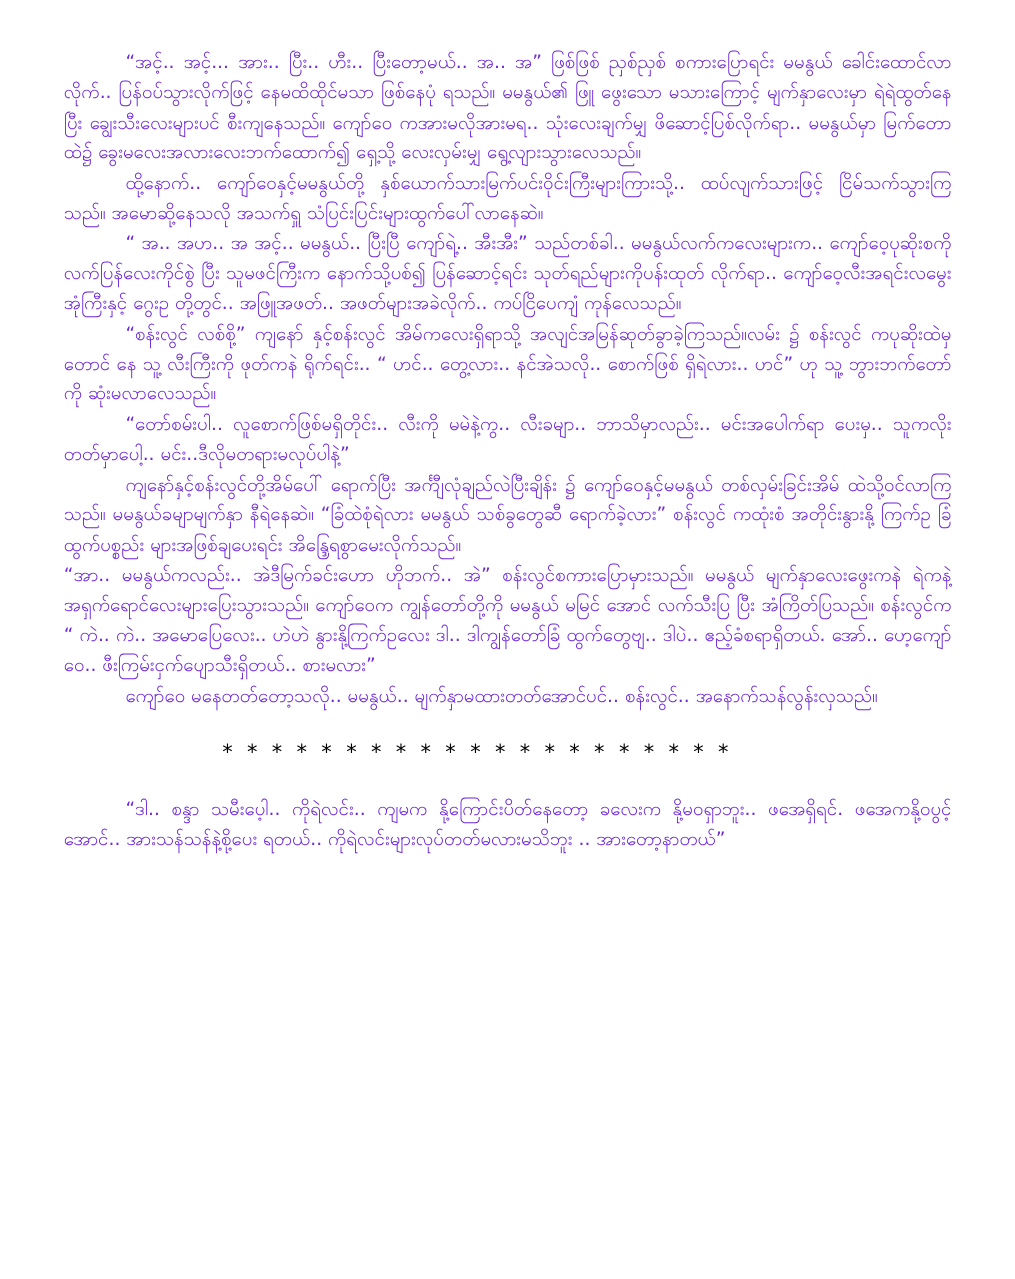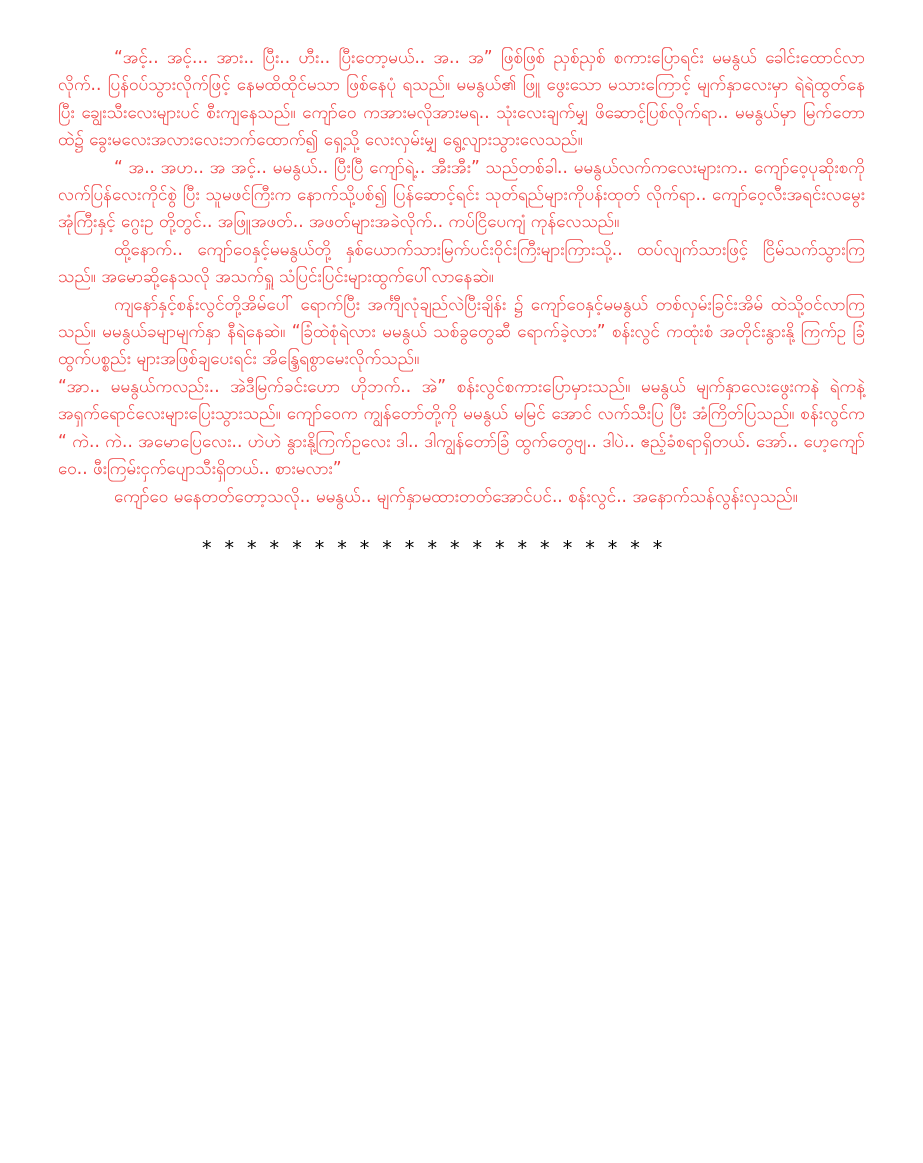--- a/index.html
+++ b/index.html
@@ -17,40 +17,45 @@
     padding: 44px 58px 0 58px;
     overflow: hidden;
     font-family: "DejaVu Sans", "Liberation Sans", sans-serif;
   }
   .para {
     margin: 0;
     font-size: 17px;
     line-height: 27.4px;
     text-align: justify;
     word-break: normal;
-    color: #ef4444;
+    color: #6d28d9;
   }
   .para.indent {
     text-indent: 56px;
   }
   .separator {
     margin: 26px 0 28px 144px;
     font-size: 19px;
     line-height: 22px;
     word-spacing: 7px;
     color: #000000;
     white-space: nowrap;
   }
 </style>
 </head>
 <body>
 
 <div class="page">
   <div id="body-top">
       <p class="para indent">“အင့်.. အင့်... အား.. ပြီး.. ဟီး.. ပြီးတော့မယ်.. အ.. အ” ဖြစ်ဖြစ် ညှစ်ညှစ် စကားပြောရင်း မမနွယ် ခေါင်းထောင်လာလိုက်.. ပြန်ဝပ်သွားလိုက်ဖြင့် နေမထိထိုင်မသာ ဖြစ်နေပုံ ရသည်။ မမနွယ်၏ ဖြူ ဖွေးသော မသားကြောင့် မျက်နှာလေးမှာ ရဲရဲထွတ်နေပြီး ချွေးသီးလေးများပင် စီးကျနေသည်။ ကျော်ဝေ ကအားမလိုအားမရ.. သုံးလေးချက်မျှ ဖိဆောင့်ပြစ်လိုက်ရာ.. မမနွယ်မှာ မြက်တောထဲ၌ ခွေးမလေးအလားလေးဘက်ထောက်၍ ရှေ့သို့ လေးလှမ်းမျှ ရွေ့လျားသွားလေသည်။</p>
+      <p class="para indent">ထို့နောက်.. ကျော်ဝေနှင့်မမနွယ်တို့ နှစ်ယောက်သားမြက်ပင်းဝိုင်းကြီးများကြားသို့.. ထပ်လျက်သားဖြင့် ငြိမ်သက်သွားကြသည်။ အမောဆို့နေသလို အသက်ရှူ သံပြင်းပြင်းများထွက်ပေါ်လာနေဆဲ။</p>
       <p class="para indent">“ အ.. အဟ.. အ အင့်.. မမနွယ်.. ပြီးပြီ ကျော်ရဲ့.. အီးအီး” သည်တစ်ခါ.. မမနွယ်လက်ကလေးများက.. ကျော်ဝေ့ပုဆိုးစကိုလက်ပြန်လေးကိုင်စွဲ ပြီး သူမဖင်ကြီးက နောက်သို့ပစ်၍ ပြန်ဆောင့်ရင်း သုတ်ရည်များကိုပန်းထုတ် လိုက်ရာ.. ကျော်ဝေ့လီးအရင်းလမွေးအုံကြီးနှင့် ဂွေးဥ တို့တွင်.. အဖြူအဖတ်.. အဖတ်များအခဲလိုက်.. ကပ်ငြိပေကျံ ကုန်လေသည်။</p>
-      <p class="para indent">ထို့နောက်.. ကျော်ဝေနှင့်မမနွယ်တို့ နှစ်ယောက်သားမြက်ပင်းဝိုင်းကြီးများကြားသို့.. ထပ်လျက်သားဖြင့် ငြိမ်သက်သွားကြသည်။ အမောဆို့နေသလို အသက်ရှူ သံပြင်းပြင်းများထွက်ပေါ်လာနေဆဲ။</p>
+      <p class="para indent">“စန်းလွင် လစ်စို့” ကျနော် နှင့်စန်းလွင် အိမ်ကလေးရှိရာသို့ အလျင်အမြန်ဆုတ်ခွာခဲ့ကြသည်။လမ်း ၌ စန်းလွင် ကပုဆိုးထဲမှ တောင် နေ သူ့ လီးကြီးကို ဖုတ်ကနဲ ရိုက်ရင်း.. “ ဟင်.. တွေ့လား.. နင်အဲသလို.. စောက်ဖြစ် ရှိရဲလား.. ဟင်” ဟု သူ့ ဘွားဘက်တော်ကို ဆုံးမလာလေသည်။</p>
+      <p class="para indent">“တော်စမ်းပါ.. လူစောက်ဖြစ်မရှိတိုင်း.. လီးကို မမဲနဲ့ကွ.. လီးခမျာ.. ဘာသိမှာလည်း.. မင်းအပေါက်ရာ ပေးမှ.. သူကလိုးတတ်မှာပေါ့.. မင်း..ဒီလိုမတရားမလုပ်ပါနဲ့”</p>
       <p class="para indent">ကျနော်နှင့်စန်းလွင်တို့အိမ်ပေါ် ရောက်ပြီး အင်္ကျီလုံချည်လဲပြီးချိန်း ၌ ကျော်ဝေနှင့်မမနွယ် တစ်လှမ်းခြင်းအိမ် ထဲသို့ဝင်လာကြသည်။ မမနွယ်ခမျာမျက်နှာ နီရဲနေဆဲ။ “ခြံထဲစုံရဲလား မမနွယ် သစ်ခွတွေဆီ ရောက်ခဲ့လား” စန်းလွင် ကထုံးစံ အတိုင်းနွားနို့ ကြက်ဥ ခြံထွက်ပစ္စည်း များအဖြစ်ချပေးရင်း အိန္ဒြေရစွာမေးလိုက်သည်။</p>
       <p class="para">“အာ.. မမနွယ်ကလည်း.. အဲဒီမြက်ခင်းဟော ဟိုဘက်.. အဲ” စန်းလွင်စကားပြောမှားသည်။ မမနွယ် မျက်နှာလေးဖွေးကနဲ ရဲကနဲ့ အရှက်ရောင်လေးများပြေးသွားသည်။ ကျော်ဝေက ကျွန်တော်တို့ကို မမနွယ် မမြင် အောင် လက်သီးပြ ပြီး အံကြိတ်ပြသည်။ စန်းလွင်က “ ကဲ.. ကဲ.. အမောပြေလေး.. ဟဲဟဲ နွားနို့ကြက်ဥလေး ဒါ.. ဒါကျွန်တော်ခြံ ထွက်တွေဗျ.. ဒါပဲ.. ဧည့်ခံစရာရှိတယ်. အော်.. ဟေ့ကျော်ဝေ.. ဖီးကြမ်းငှက်ပျောသီးရှိတယ်.. စားမလား”</p>
       <p class="para indent">ကျော်ဝေ မနေတတ်တော့သလို.. မမနွယ်.. မျက်နှာမထားတတ်အောင်ပင်.. စန်းလွင်.. အနောက်သန်လွန်းလှသည်။</p>
     </div>
   <div class="separator">* * * * * * * * * * * * * * * * * * * * *</div>
+  <div id="body-footer">
+      <p class="para indent">“ဒါ.. စန္ဒာ သမီးပေ့ါ.. ကိုရဲလင်း.. ကျမက နို့ကြောင်းပိတ်နေတော့ ခလေးက နို့မဝရှာဘူး.. ဖအေရှိရင်. ဖအေကနို့ဝပွင့်အောင်.. အားသန်သန်နဲ့စို့ပေး ရတယ်.. ကိုရဲလင်းများလုပ်တတ်မလားမသိဘူး .. အားတော့နာတယ်”</p>
+    </div>
 </div>
 
 </body></html>

